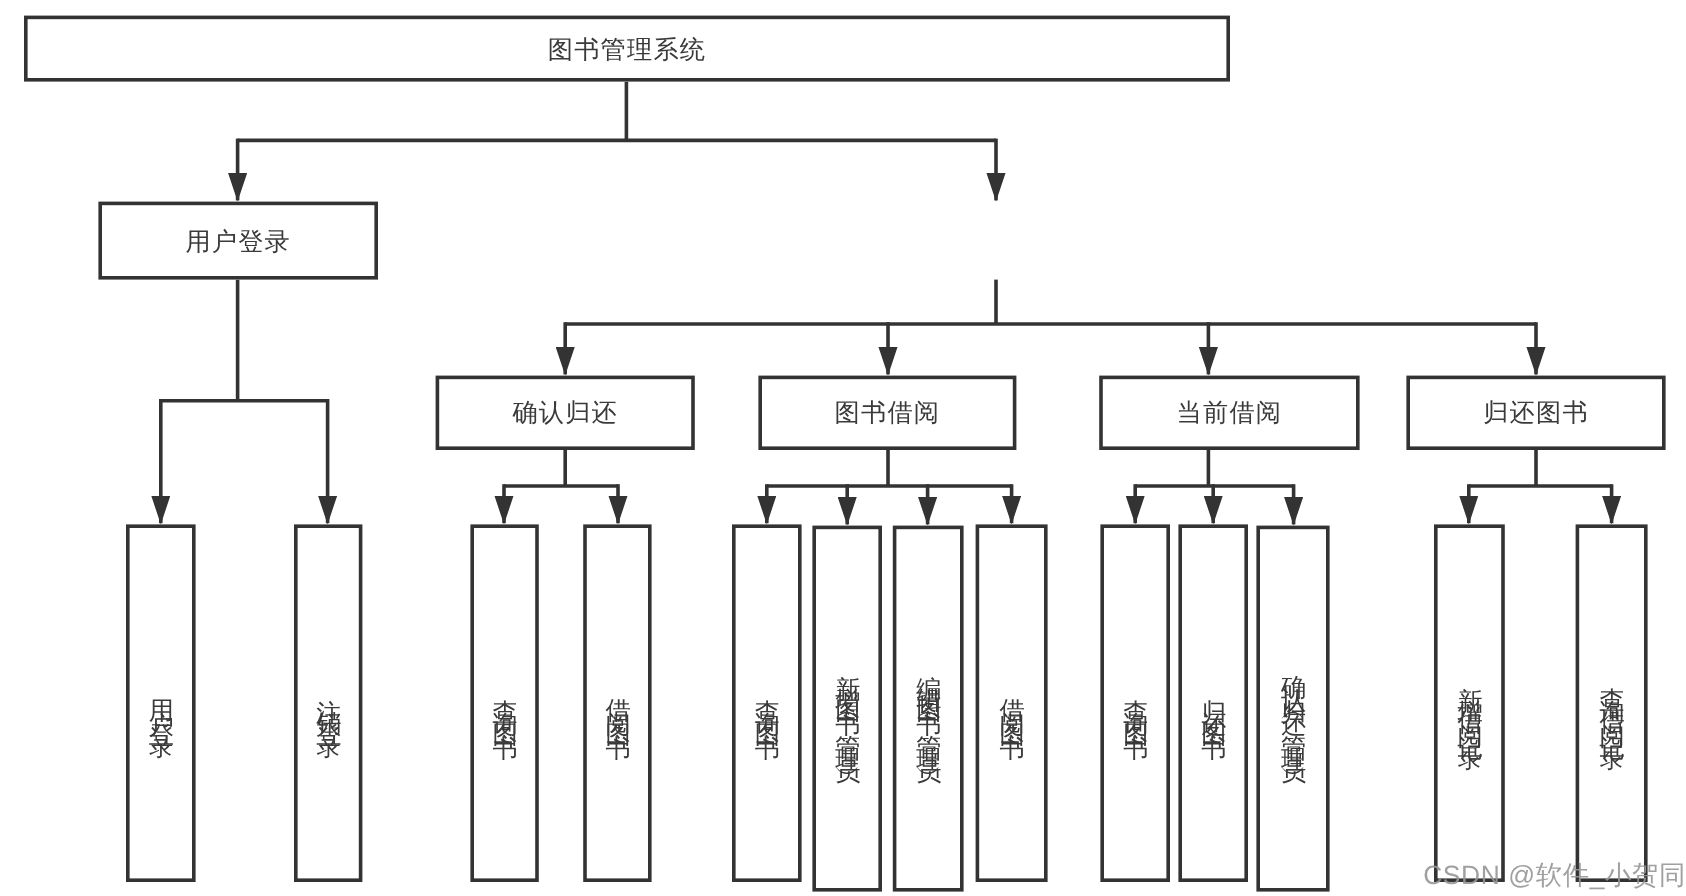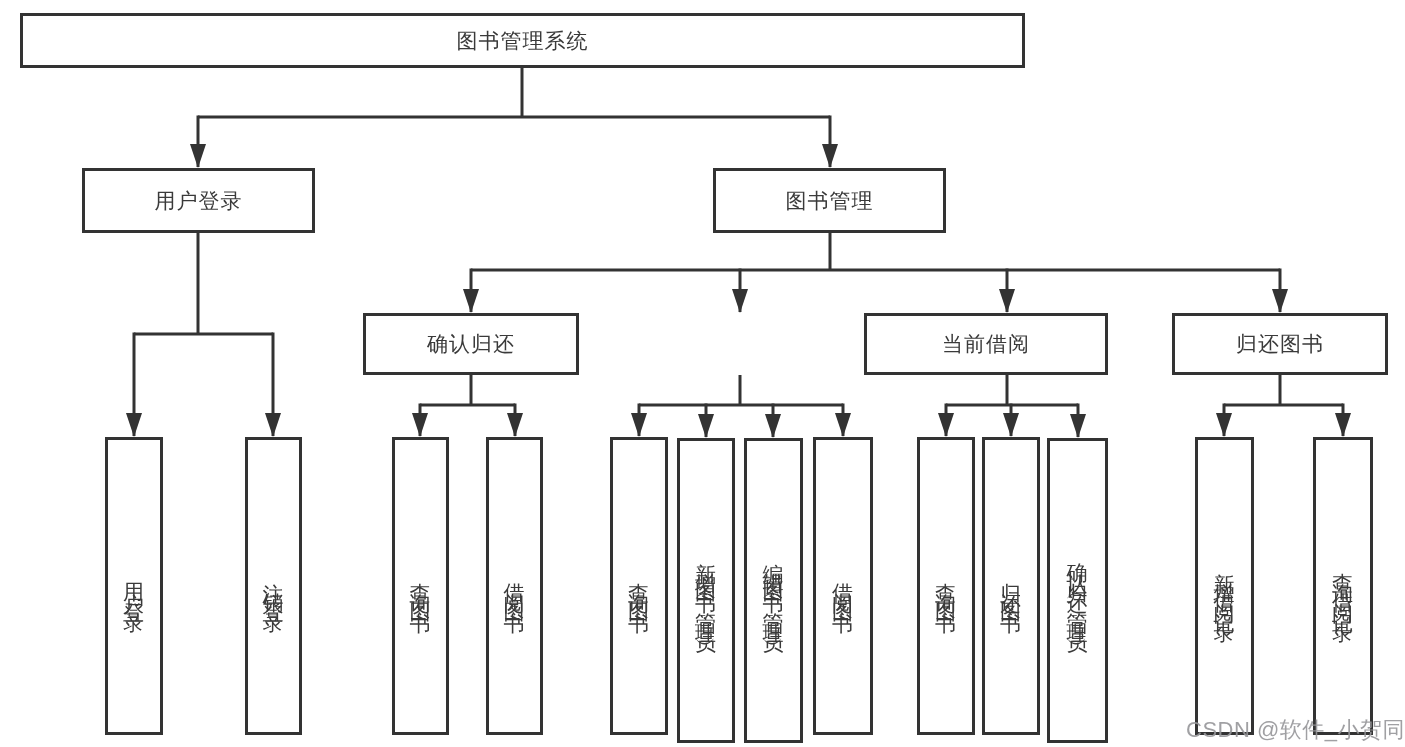--- a/index.html
+++ b/index.html
@@ -111,24 +111,24 @@
       <path d="M1280,375 L1280,405"></path>
       <path d="M1224,405 L1343,405"></path>
       <path d="M1224,403.5 L1224,436" marker-end="url(#arrow)"></path>
       <path d="M1343,403.5 L1343,436" marker-end="url(#arrow)"></path>
     </g>
   </svg>
 
   <div class="box hbox" style="left:20px; top:13px; width:1005px; height:55px;">图书管理系统</div>
 
   <div class="box hbox" style="left:82px; top:168px; width:233px; height:65px;">用户登录</div>
-  <div class="box hbox" style="left:713px; top:168px; width:233px; height:65px;">图书管理</div>
 
   <div class="box hbox" style="left:363px; top:313px; width:216px; height:62px;">确认归还</div>
-  <div class="box hbox" style="left:864px; top:313px; width:244px; height:62px;">当前借阅</div>
+  <div class="box hbox" style="left:632px; top:313px; width:215px; height:62px;">图书借阅</div>
+  <div class="box hbox" style="left:916px; top:313px; width:217px; height:62px;">当前借阅</div>
   <div class="box hbox" style="left:1172px; top:313px; width:216px; height:62px;">归还图书</div>
 
   <div class="box vbox" style="left:105px; top:437px; width:58px; height:298px;">
     <span class="vtext">用户登录</span>
   </div>
   <div class="box vbox" style="left:245px; top:437px; width:57px; height:298px;">
     <span class="vtext">注销登录</span>
   </div>
 
   <div class="box vbox" style="left:392px; top:437px; width:57px; height:298px;">

